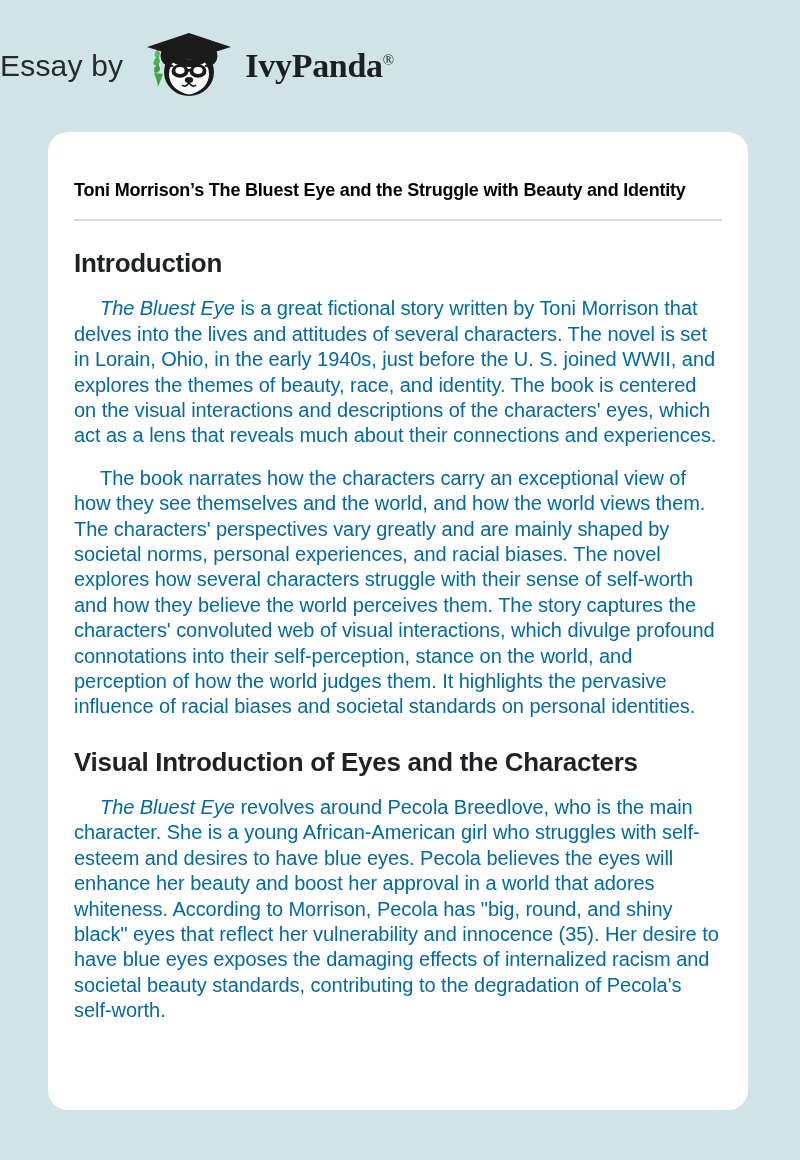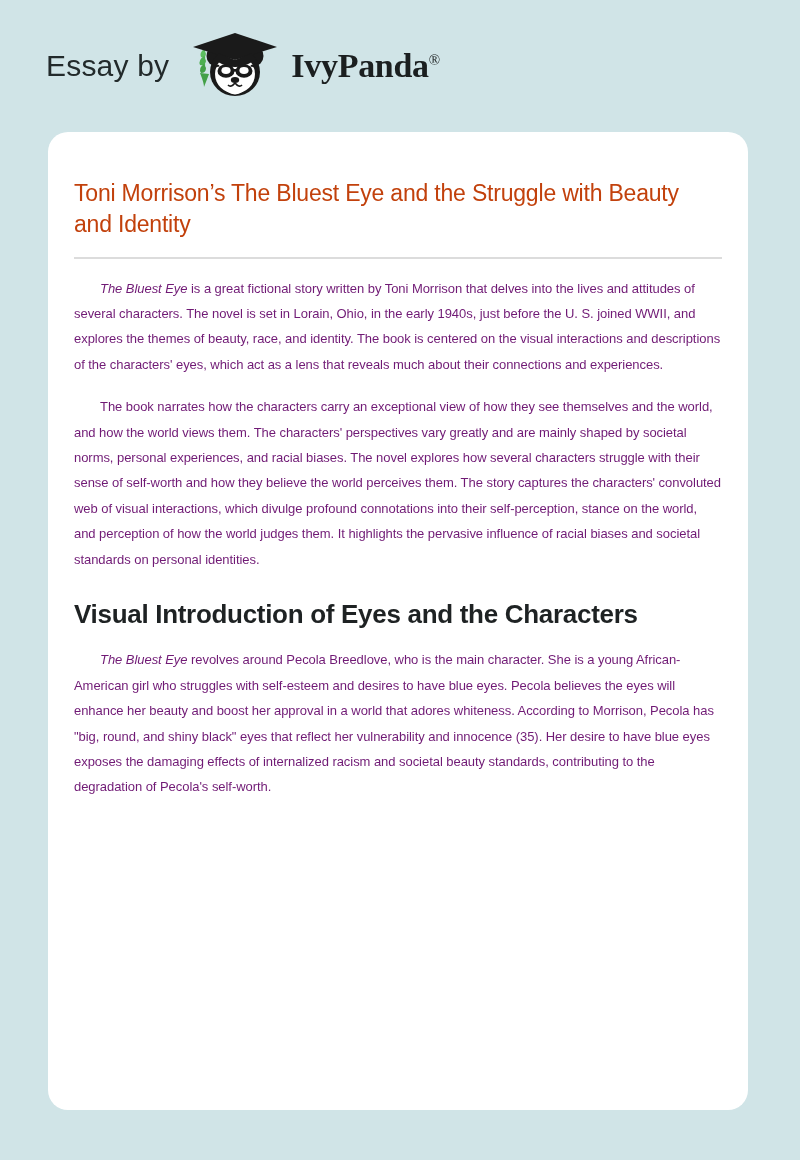--- a/index.html
+++ b/index.html
@@ -13,21 +13,20 @@
     font-family: "Liberation Sans", sans-serif;
     -webkit-font-smoothing: antialiased;
     overflow: hidden;
   }
 
   
   .brandbar {
     height: 132px;
     display: flex;
     align-items: center;
-    padding-left: 46px;
     box-sizing: border-box;
   }
   .brand-essay {
     font-size: 30px;
     font-weight: 300;
     color: #222a2b;
     letter-spacing: .2px;
     line-height: 1;
     margin-right: 18px;
   }
@@ -68,23 +67,23 @@
     width: 700px;
     height: 978px;
     background: #ffffff;
     border-radius: 20px;
     box-sizing: border-box;
     padding: 30px 26px 0 26px;
     overflow: hidden;
   }
 
   .doc-title {
-    font-size: 23px;
-    font-weight: normal;
-    color: #c2410c;
+    font-size: 18px;
+    font-weight: bold;
+    color: #000000;
     line-height: 1.34;
     letter-spacing: -.2px;
     margin: 16px 0 0 0;
   }
 
   .badge-row {
     display: flex;
     align-items: center;
     margin-top: 22px;
   }
@@ -116,23 +115,23 @@
   h2.section {
     font-size: 26px;
     font-weight: bold;
     color: #1e2223;
     letter-spacing: -.3px;
     margin: 27px 0 0 0;
     line-height: 1.2;
   }
 
   p.body {
-    font-size: 13px;
+    font-size: 20px;
     line-height: 25.4px;
-    color: #701a75;
+    color: #0369a1;
     margin: 17px 0 0 0;
     text-indent: 26px;
     letter-spacing: -.05px;
   }
   p.body i { font-style: italic; }
 </style>
 </head>
 <body>
 
 <div class="brandbar">
@@ -177,19 +176,20 @@
   </div>
 </div>
 
 <div class="card">
 
   <h1 class="doc-title">Toni Morrison’s The Bluest Eye and the Struggle with Beauty and Identity</h1>
 
 
   <div class="divider"></div>
 
+  <h2 class="section">Introduction</h2>
   <p class="body"><i>The Bluest Eye</i><span> is a great fictional story written by Toni Morrison that delves into the lives and attitudes of several characters. The novel is set in Lorain, Ohio, in the early 1940s, just before the U. S. joined WWII, and explores the themes of beauty, race, and identity. The book is centered on the visual interactions and descriptions of the characters' eyes, which act as a lens that reveals much about their connections and experiences.</span></p>
   <p class="body"><span>The book narrates how the characters carry an exceptional view of how they see themselves and the world, and how the world views them. The characters' perspectives vary greatly and are mainly shaped by societal norms, personal experiences, and racial biases. The novel explores how several characters struggle with their sense of self-worth and how they believe the world perceives them. The story captures the characters' convoluted web of visual interactions, which divulge profound connotations into their self-perception, stance on the world, and perception of how the world judges them. It highlights the pervasive influence of racial biases and societal standards on personal identities.</span></p>
 
   <h2 class="section">Visual Introduction of Eyes and the Characters</h2>
   <p class="body"><i>The Bluest Eye</i><span> revolves around Pecola Breedlove, who is the main character. She is a young African-American girl who struggles with self-esteem and desires to have blue eyes. Pecola believes the eyes will enhance her beauty and boost her approval in a world that adores whiteness. According to Morrison, Pecola has "big, round, and shiny black" eyes that reflect her vulnerability and innocence (35). Her desire to have blue eyes exposes the damaging effects of internalized racism and societal beauty standards, contributing to the degradation of Pecola's self-worth.</span></p>
 
 </div>
 
 </body></html>

